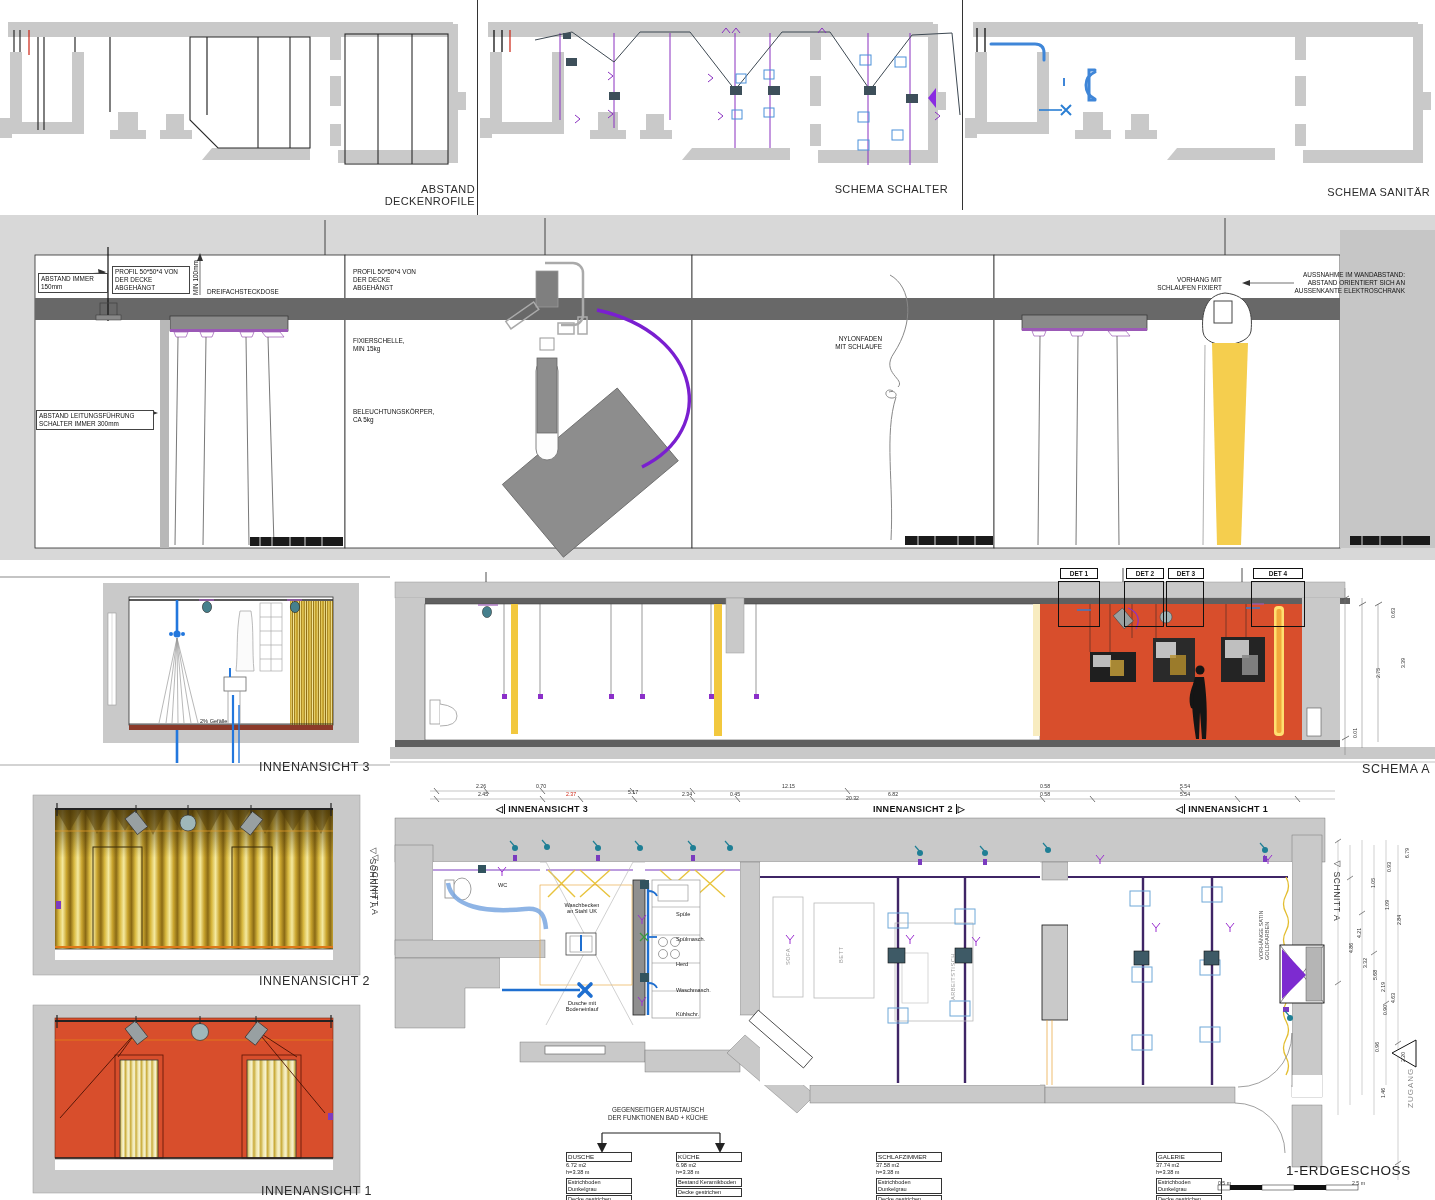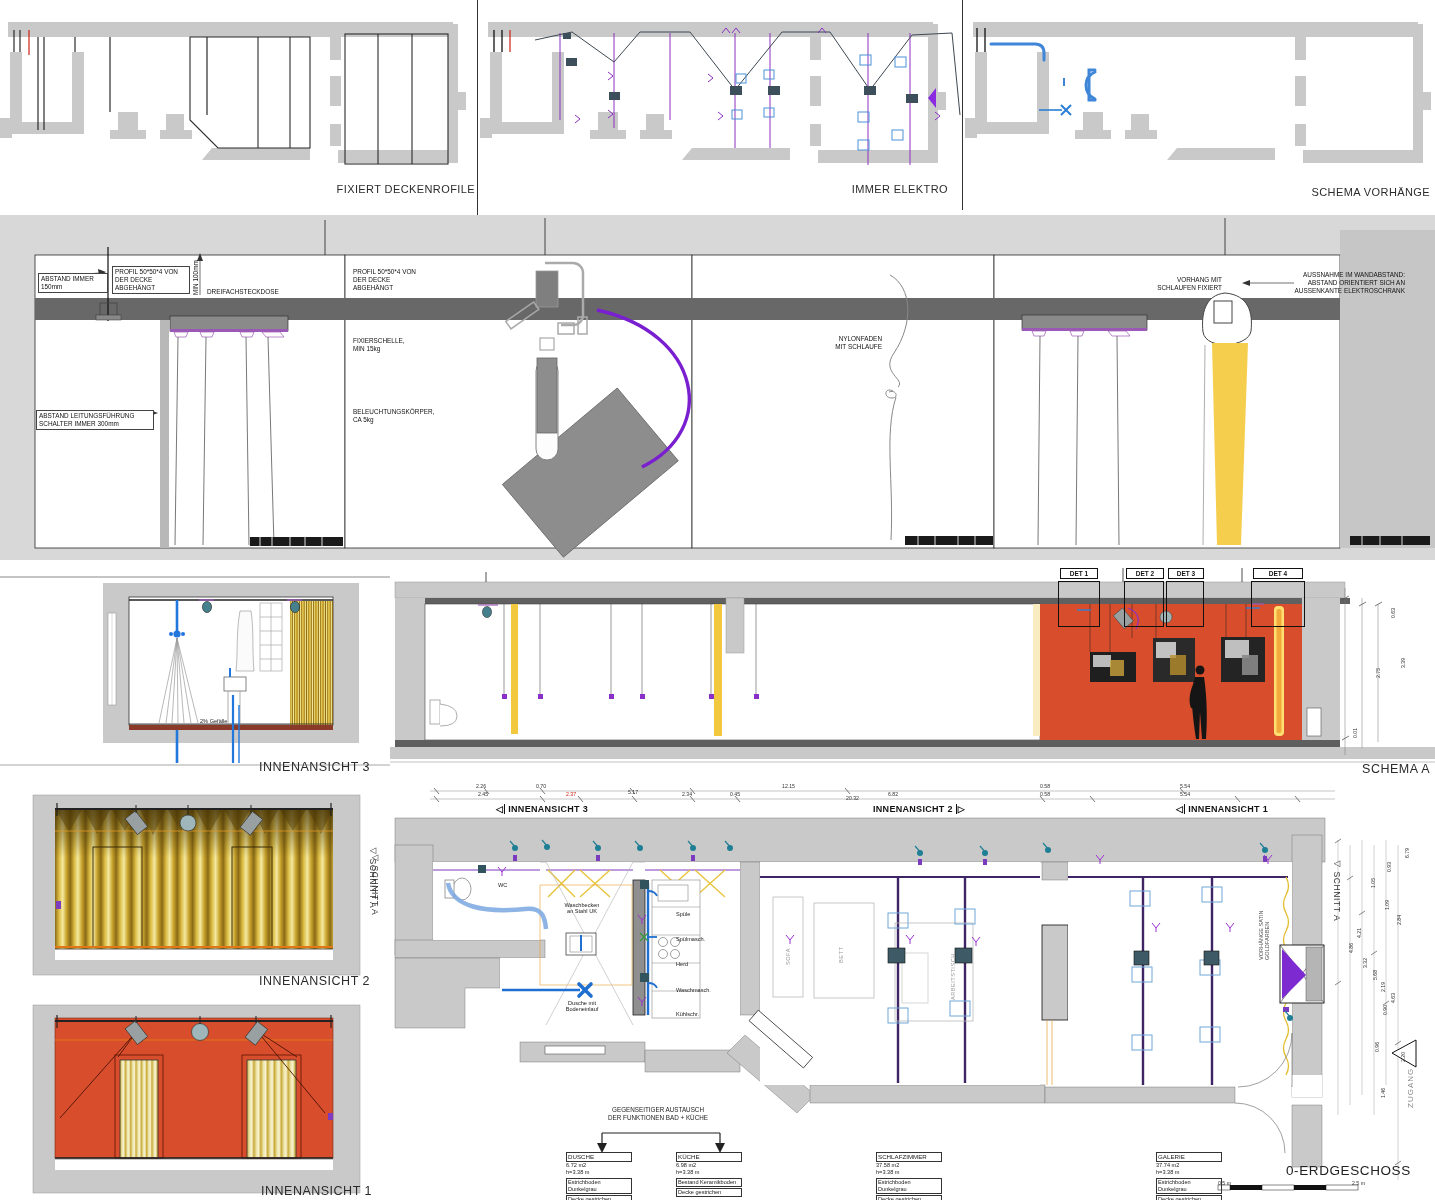--- a/index.html
+++ b/index.html
@@ -143,23 +143,23 @@
       <path d="M130,70 h-6 v30 h6"></path>
       <path d="M130,72 q-9,4 -9,13 q0,10 9,14"></path>
     </g>
     <line x1="99" y1="78" x2="99" y2="86" stroke="#3f86d8" stroke-width="2"></line>
     <line x1="74" y1="110" x2="97" y2="110" stroke="#2b7fd4" stroke-width="1.6"></line>
     <path d="M96,105 l10,10 m0,-10 l-10,10" stroke="#2b7fd4" stroke-width="2" fill="none"></path>
   </g>
 </svg>
 <div class="vdivider" style="left:477px;top:0;height:215px;"></div>
 <div class="vdivider" style="left:962px;top:0;height:210px;"></div>
-<div class="schema-label" style="left:330px;top:183px;width:145px;">FIXIERT DECKENROFILE</div>
-<div class="schema-label" style="left:800px;top:183px;width:148px;">IMMER ELEKTRO</div>
-<div class="schema-label" style="left:1282px;top:186px;width:148px;">SCHEMA VORHÄNGE</div>
+<div class="schema-label" style="left:330px;top:183px;width:145px;">ABSTAND DECKENROFILE</div>
+<div class="schema-label" style="left:800px;top:183px;width:148px;">SCHEMA SCHALTER</div>
+<div class="schema-label" style="left:1282px;top:186px;width:148px;">SCHEMA SANITÄR</div>
 
 <svg width="1435" height="345" viewBox="0 0 1435 345" style="top:215px;">
   <rect x="0" y="0" width="1435" height="345" fill="#d8d8d8"></rect>
   <g fill="#fff" stroke="#2a2a2a" stroke-width="0.8">
     <rect x="35" y="40" width="310" height="293"></rect>
     <rect x="345" y="40" width="347" height="293"></rect>
     <rect x="692" y="40" width="302" height="293"></rect>
     <rect x="994" y="40" width="346" height="293"></rect>
   </g>
   <rect x="1340" y="15" width="95" height="318" fill="#c6c6c6"></rect>
@@ -817,17 +817,17 @@
   <div class="rbound">Decke gestrichen</div>
 </div>
 <div class="rbox" style="left:1156px;top:1152px;">
   <div class="rname">GALERIE</div>
   <div>37.74 m2</div>
   <div>h=3.38 m</div>
   <div class="rbound">Estrichboden Dunkelgrau</div>
   <div class="rbound">Decke gestrichen</div>
 </div>
 
-<div class="plan-title" style="left:1286px;top:1163px;">0-ERDGESCHOSS</div>
+<div class="plan-title" style="left:1286px;top:1163px;">1-ERDGESCHOSS</div>
 <div class="dim" style="left:1218px;top:1180px;">0.5 m</div>
 <div class="dim" style="left:1352px;top:1180px;">2.5 m</div>
 
 </div>
 
 </body></html>

